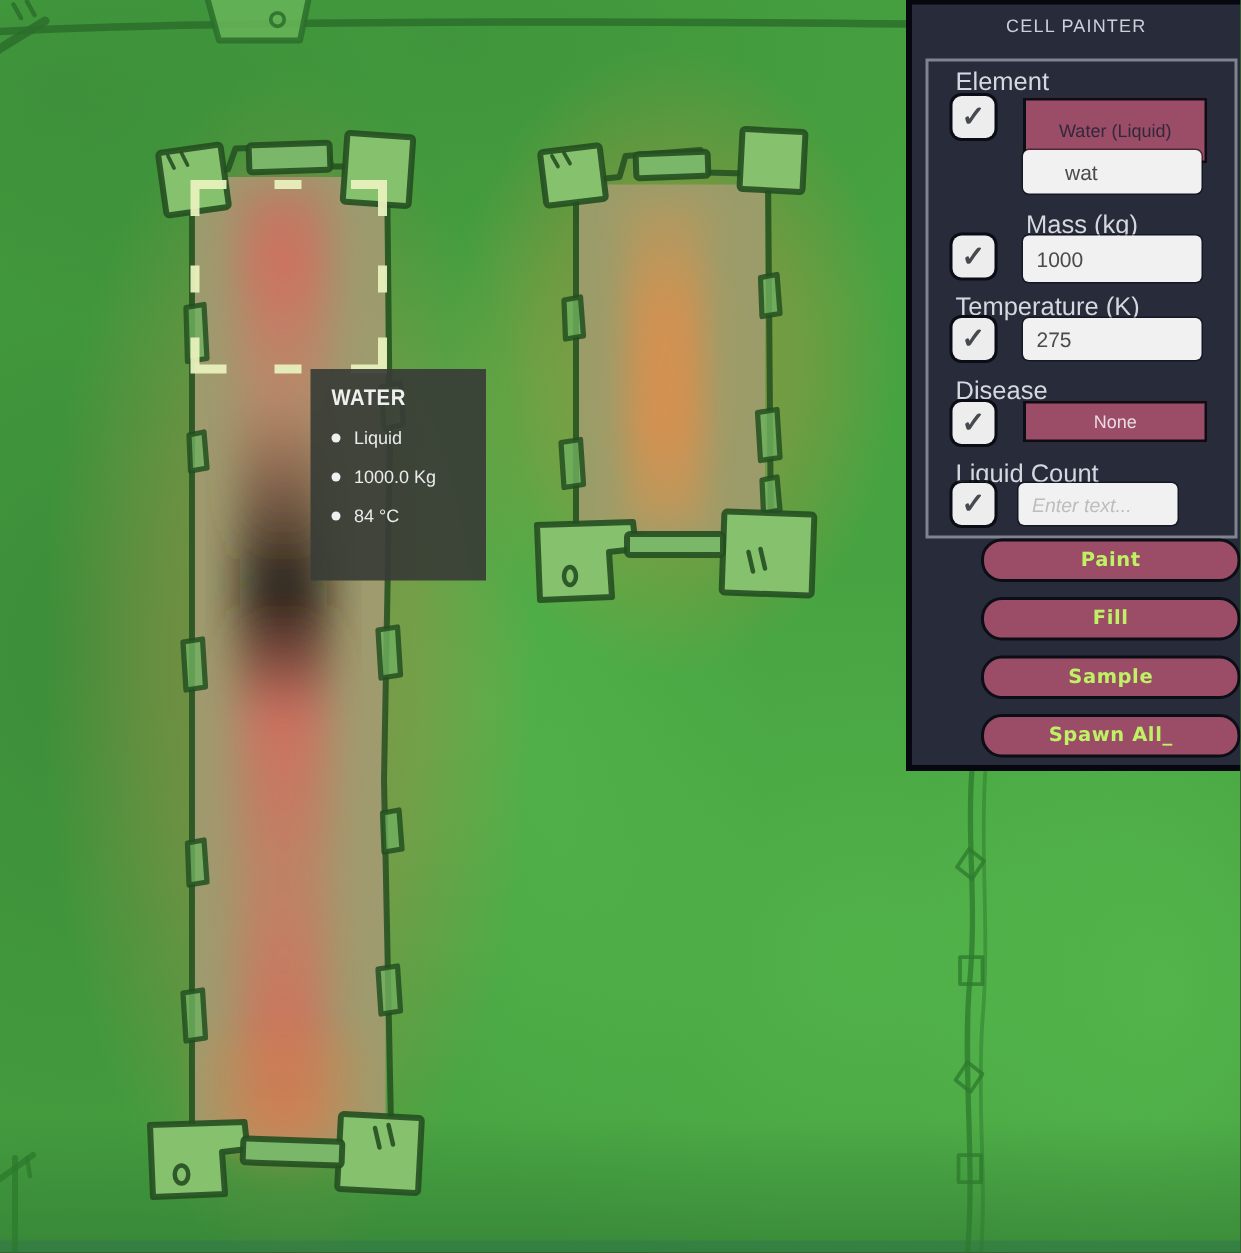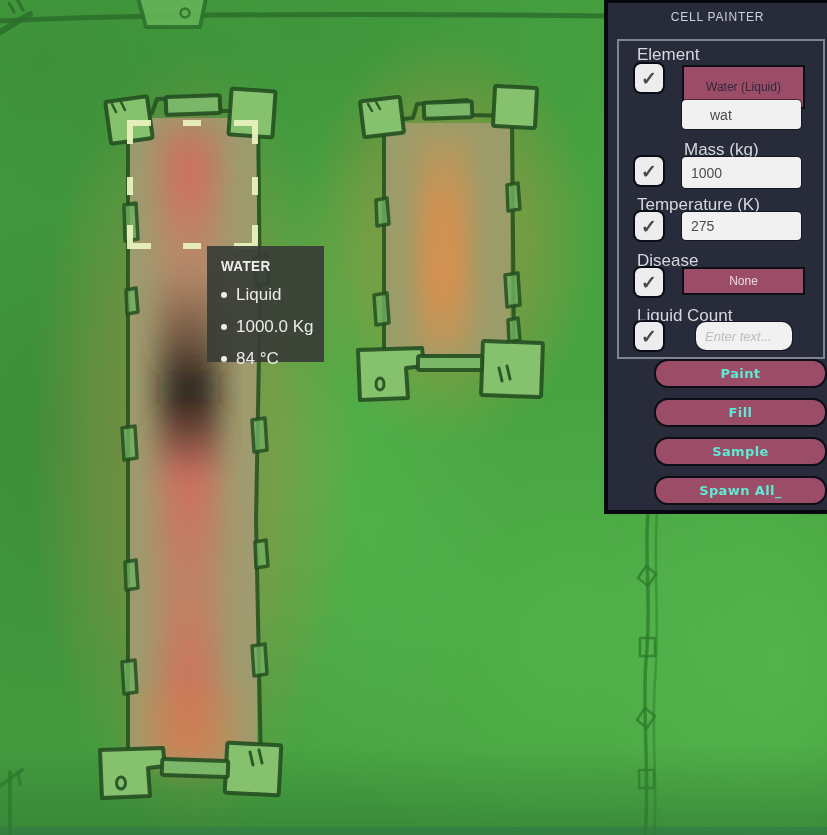--- a/index.html
+++ b/index.html
@@ -4,26 +4,26 @@
 <style>
   html,body{margin:0;padding:0;background:#222;}
   #stage{position:relative;width:827px;height:835px;overflow:hidden;
          font-family:"Liberation Sans",sans-serif;background:#47a341;}
   #stage svg{position:absolute;left:0;top:0;}
 
   
   .sel-overlay{z-index:2;pointer-events:none;}
 
   
-  .tooltip{position:absolute;left:207px;top:246px;width:117px;height:116px;
+  .tooltip{position:absolute;left:207px;top:246px;width:117px;height:141px;
     background:rgba(56,61,54,0.92);z-index:3;box-sizing:border-box;
     padding:11px 10px 8px 14px;color:#ececec;}
   .tooltip-title{font-size:15px;font-weight:bold;letter-spacing:.4px;
     transform:scaleX(.9);transform-origin:left;margin-bottom:11px;color:#efefef;}
-  .tooltip-item{display:flex;align-items:center;font-size:17px;margin-bottom:12px;color:#ebebeb;}
+  .tooltip-item{display:flex;align-items:center;font-size:12px;margin-bottom:12px;color:#ebebeb;}
   .tooltip-item .dot{width:6px;height:6px;border-radius:50%;background:#f0f0f0;
     margin-right:9px;flex:0 0 auto;}
 
   
   .panel{position:absolute;left:604px;top:0;width:223px;height:514px;
     background:#272b3a;border-left:4px solid #07080f;border-top:3px solid #07080f;
     border-bottom:4px solid #07080f;box-sizing:border-box;z-index:4;}
   .panel-title{position:absolute;left:0;top:7px;width:100%;text-align:center;
     color:#ccd0d9;font-size:12px;letter-spacing:.8px;}
   .groupbox{position:absolute;left:9px;top:36px;width:204px;height:316px;
@@ -34,21 +34,21 @@
     color:#46494f;font-size:19px;font-weight:bold;cursor:pointer;}
   .mauve-btn{position:absolute;background:#9b4d67;border:2px solid #0c0e15;box-sizing:border-box;
     display:flex;align-items:center;justify-content:center;font-size:12px;cursor:pointer;}
   .mauve-btn.dark-text{color:#33283b;}
   .mauve-btn.light-text{color:#e9dbe3;}
   .text-input{position:absolute;background:#f1f1f1;border:none;border-radius:4px;
     box-sizing:border-box;font-size:14px;color:#4b4b4b;padding:0 9px;outline:none;
     font-family:"Liberation Sans",sans-serif;box-shadow:0 0 0 1px rgba(8,10,18,.55);}
   .text-input::placeholder{color:#bdbdbd;font-style:italic;font-size:13px;}
   .action-btn{position:absolute;left:46px;width:173px;height:29px;background:#9b4d67;
-    border:2px solid #0c0e15;border-radius:14px;box-sizing:border-box;color:#5eead4;
+    border:2px solid #0c0e15;border-radius:14px;box-sizing:border-box;color:#bef264;
     font-family:"DejaVu Sans",sans-serif;font-weight:bold;font-size:13px;letter-spacing:.4px;
     display:flex;align-items:center;justify-content:center;cursor:pointer;}
 </style>
 </head>
 <body>
 
 <div id="stage">
 
   <svg width="827" height="835" viewBox="0 0 827 835">
     <defs>
@@ -246,21 +246,21 @@
     <div class="field-label" style="left:29px;top:248px;">Disease</div>
     <div class="checkbox" style="left:27px;top:265px;">
       <span>✓</span>
     </div>
     <div class="mauve-btn light-text" style="left:74px;top:264px;width:123px;height:28px;text-align:center;">None</div>
 
     <div class="field-label" style="left:29px;top:303px;">Liquid Count</div>
     <div class="checkbox" style="left:27px;top:319px;">
       <span>✓</span>
     </div>
-    <input class="text-input" style="left: 88px; top: 319px; width: 96px; height: 28px; border-radius: 10px;" placeholder="Enter text...">
+    <input class="text-input" style="left: 71px; top: 319px; width: 106px; height: 28px;" placeholder="Enter text...">
 
     <div class="action-btn" style="top:356px;">Paint</div>
     <div class="action-btn" style="top:395px;">Fill</div>
     <div class="action-btn" style="top:434px;">Sample</div>
     <div class="action-btn" style="top:473px;">Spawn All_</div>
   </div>
 
 </div>
 
 </body></html>

